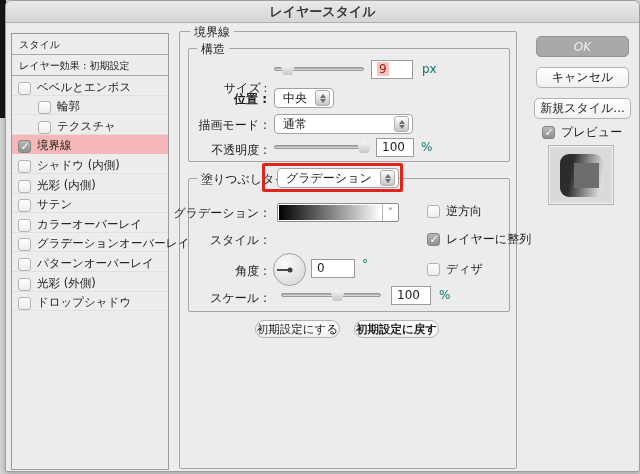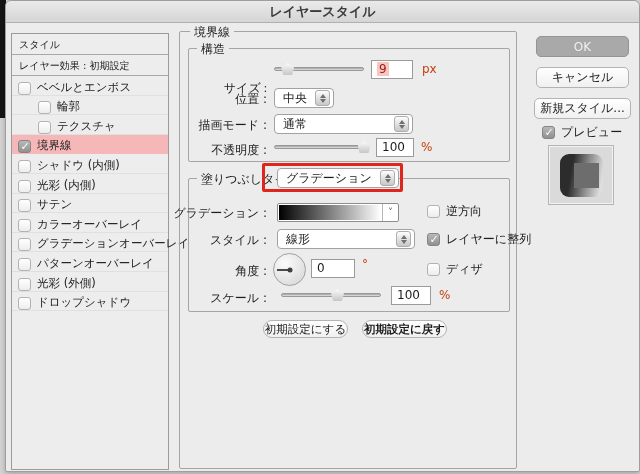--- a/index.html
+++ b/index.html
@@ -50,21 +50,21 @@
   .slider .thumb { position:absolute; top:1px; width:13px; height:12px;
                    background:linear-gradient(#fbfbfb,#c6c6c6);
                    clip-path:polygon(50% 0,100% 38%,84% 100%,16% 100%,0 38%);
                    filter:drop-shadow(0 0 1px #8a8a8a); }
 
   
   .vbox { position:absolute; background:#fff; border:1px solid #9a9a9a; height:19px;
           font-size:12px; color:#1c1c1c; line-height:17px; padding-left:5px; }
   .vbox.sel { color:#9e1b13; }
   .vbox.sel .hl { background:#f7c6c0; padding:0 2px; }
-  .unit { position:absolute; font-size:12px; color:#c2410c; }
+  .unit { position:absolute; font-size:12px; color:#0f766e; }
 
   
   .dd { position:absolute; height:20px; background:#fff; border:1px solid #a2a2a2; border-radius:4px;
         display:flex; align-items:center; padding:0 3px 0 8px; font-size:12px; color:#1c1c1c; }
   .dd .txt { flex:1; white-space:nowrap; overflow:hidden; }
   .stepper { width:15px; height:16px; margin-left:5px; border-radius:3px; flex:0 0 15px;
              background:linear-gradient(#fdfdfd,#c7c7c7); border:1px solid #adadad;
              display:flex; flex-direction:column; align-items:center; justify-content:center; gap:1px; }
   .tri-up { width:0; height:0; border-left:3.5px solid transparent; border-right:3.5px solid transparent;
             border-bottom:4px solid #6f6f6f; }
@@ -86,21 +86,21 @@
                background:#3f3f3f; transform:translate(-50%,-50%); }
 
   .checkrow { position:absolute; display:flex; align-items:center; font-size:12px; color:#1c1c1c; }
   .checkrow .lbl { margin-left:6px; white-space:nowrap; }
 
   
   .btn { position:absolute; border:1px solid #b3b3b3; border-radius:5px;
          background:linear-gradient(#ffffff,#f0f0f0); font-size:12px; color:#1c1c1c;
          display:flex; align-items:center; justify-content:center;
          font-family:"DejaVu Sans","Liberation Sans",sans-serif; }
-  .btn.small { border-radius:9px; font-size:11.5px;margin-left:8px; }
+  .btn.small { border-radius:9px; font-size:11.5px; }
   .btn.ok { background:#a9a9a9; border-color:#949494; color:#efefef; }
 
   
   #thumb-box { position:absolute; left:542px; top:144px; width:66px; height:60px;
                background:#dadada; border:1px solid #b4b4b4;
                box-shadow:inset 0 0 0 1px #f2f2f2; }
   #thumb-shape { position:absolute; left:11px; top:8px; width:43px; height:43px; border-radius:9px;
                  background:linear-gradient(100deg,#2c2c2c 28%,#8f8f8f 62%,#dedede 92%); }
   #thumb-inner { position:absolute; right:4px; top:9px; width:25px; height:25px; background:#6d6d6d; }
 
@@ -182,21 +182,21 @@
         <span class="legend" style="left:8px;">構造</span>
 
         <div class="rowlabel" style="right:242px; top:31px;font-family:Liberation Serif, serif;">サイズ :</div>
         <div class="slider" style="left:85px; top:13px; width:90px;">
           <div class="track"></div>
           <div class="thumb" style="left:8%;"></div>
         </div>
         <div class="vbox sel" style="left:182px; top:11px; width:42px;"><span class="hl">9</span></div>
         <div class="unit" style="left:233px; top:13px;">px</div>
 
-        <div class="rowlabel" style="right:242px; top:42px;">位置 :</div>
+        <div class="rowlabel" style="right:242px; top:42px;font-weight:bold;">位置 :</div>
         <div class="dd" style="left:85px; top:39px; width:60px;">
           <span class="txt">中央</span>
           <span class="stepper">
               <span class="tri-up"></span>
               <span class="tri-dn"></span>
             </span>
         </div>
 
         <div class="rowlabel" style="right:242px; top:68px;">描画モード :</div>
         <div class="dd" style="left:85px; top:65px; width:139px;">
@@ -230,27 +230,20 @@
         <div class="grad-pick" style="left:88px; top:24px; width:122px;">
           <div class="grad-bar"></div>
           <div class="grad-arrow">˅</div>
         </div>
         <div class="checkrow" style="left:238px; top:24px;">
           <span class="cb"></span>
           <span class="lbl">逆方向</span>
         </div>
 
         <div class="rowlabel" style="right:242px; top:53px;">スタイル :</div>
-        <div class="dd" style="left:88px; top:50px; width:138px;">
-          <span class="txt">線形</span>
-          <span class="stepper">
-              <span class="tri-up"></span>
-              <span class="tri-dn"></span>
-            </span>
-        </div>
         <div class="checkrow" style="left:238px; top:52px;">
           <span class="cb checked"></span>
           <span class="lbl">レイヤーに整列</span>
         </div>
 
         <div class="rowlabel" style="right:242px; top:84px;">角度 :</div>
         <div class="dial" style="left:84px; top:74px;">
           <span class="needle"></span>
           <span class="hub"></span>
         </div>
@@ -269,21 +262,21 @@
         <div class="vbox" style="left:202px; top:107px; width:40px;">100</div>
         <div class="unit" style="left:250px; top:109px;">%</div>
       </div>
 
       <div class="btn small" style="left:75px; top:288px; width:85px; height:18px;">初期設定にする</div>
       <div class="btn small" style="left:174px; top:288px; width:85px; height:18px;font-weight:bold;">初期設定に戻す</div>
     </div>
 
     <div id="annotation"></div>
 
-    <div class="btn ok" style="left:530px; top:35px; width:93px; height:21px;">OK</div>
+    <div class="btn ok" style="left:530px; top:35px; width:93px; height:21px;font-style:italic;">OK</div>
     <div class="btn" style="left:530px; top:66px; width:93px; height:21px;">キャンセル</div>
     <div class="btn" style="left:528px; top:97px; width:97px; height:21px;">新規スタイル...</div>
 
     <div class="checkrow" style="left:536px; top:123px;">
       <span class="cb checked"></span>
       <span class="lbl">プレビュー</span>
     </div>
 
     <div id="thumb-box">
       <div id="thumb-shape">

